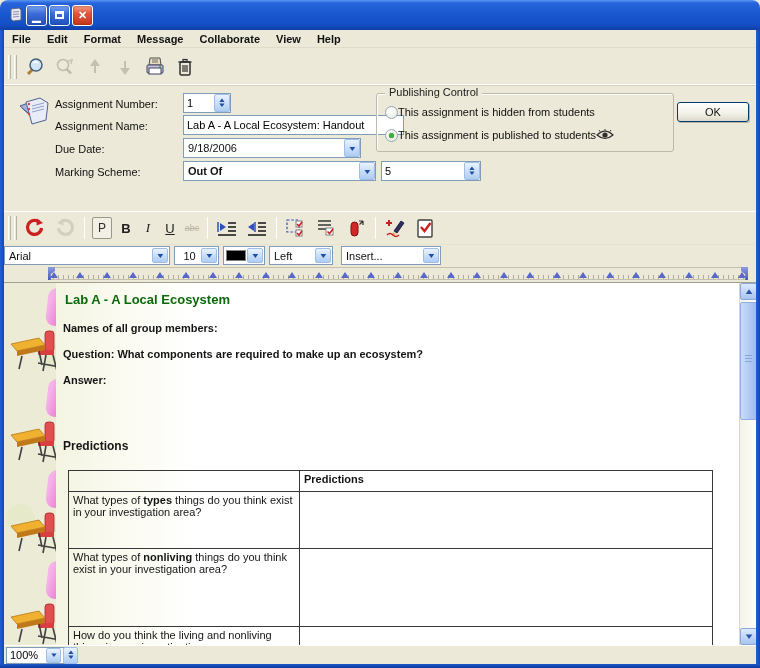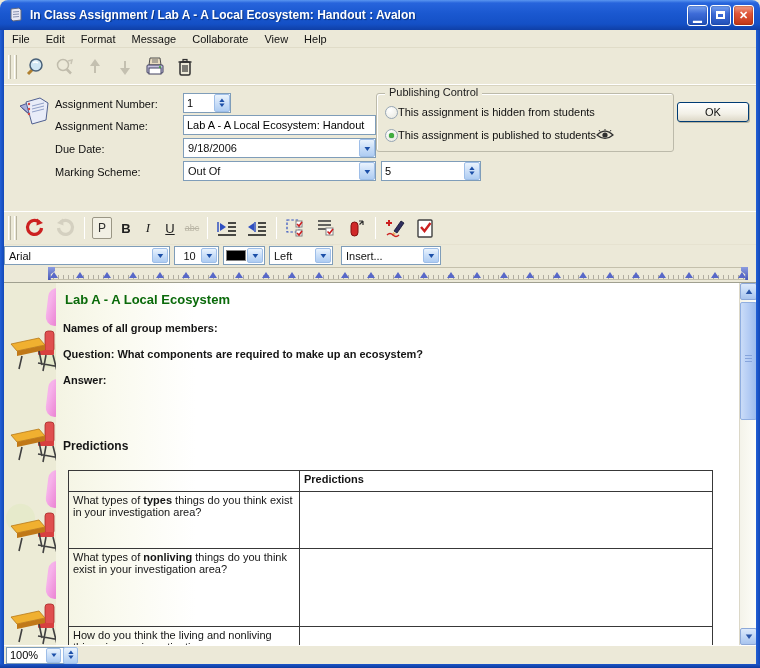--- a/index.html
+++ b/index.html
@@ -20,21 +20,21 @@
     display:flex; align-items:center; justify-content:center; color:#fff; font-size:11px; font-weight:bold;
     background:linear-gradient(180deg,#7AA4F0 0%,#3E6CD8 40%,#2050B8 100%); box-shadow:inset 0 0 2px #1A3C90; }
   .winbtn.close { background:linear-gradient(180deg,#F0A088 0%,#E0563A 40%,#C03818 100%); box-shadow:inset 0 0 2px #802000; }
   .winbtn span { line-height:1; }
   .winbtn.min span { align-self:flex-end; margin-bottom:3px; }
   .winbtn.max span { width:9px; height:8px; border:2px solid #fff; border-top-width:3px; display:block; }
 
   
   .menubar { position:absolute; left:4px; top:30px; right:4px; height:18px; background:#ECE9D8;
     display:flex; align-items:center; font-size:11px; color:#111; border-bottom:1px solid #E0DCC8; }
-  .menubar .mi { padding:0 8px; cursor:default; }
+  .menubar .mi { padding:0 8px; cursor:default;font-weight:bold; }
 
   
   .toolbar1 { position:absolute; left:4px; top:49px; right:4px; height:37px; display:flex; align-items:center;
     border-bottom:1px solid #D8D4C0; box-shadow:inset 0 -1px 0 #FFFFFF; }
   .grip { width:3px; height:24px; border-left:1px solid #fff; border-right:1px solid #B8B4A0; margin:0 3px 0 4px; }
   .grip + .grip { margin-left:0; }
   .tbtn { width:26px; height:26px; display:flex; align-items:center; justify-content:center; margin:0 2px; }
   .tsep { width:1px; height:22px; background:#C8C4B0; border-right:1px solid #fff; margin:0 4px; }
 
   .toolbar2 { position:absolute; left:4px; top:211px; right:4px; height:34px; display:flex; align-items:center;
@@ -129,21 +129,20 @@
 
 <div class="window">
 
   <div class="titlebar">
     <svg class="icon-svg" width="16" height="16" viewBox="0 0 16 16">
       <polygon points="3,2 11,1 13,3 13,13 5,14 3,12" fill="#E8E8F4" stroke="#606880" stroke-width="1"></polygon>
       <line x1="5" y1="5" x2="11" y2="4.5" stroke="#8890B0" stroke-width="1"></line>
       <line x1="5" y1="7.5" x2="11" y2="7" stroke="#8890B0" stroke-width="1"></line>
       <line x1="5" y1="10" x2="11" y2="9.5" stroke="#8890B0" stroke-width="1"></line>
     </svg>
-    <div class="title">In Class Assignment / Lab A - A Local Ecosystem: Handout : Avalon</div>
     <div class="winbtn min">
         <span>▁</span>
       </div>
     <div class="winbtn max">
         <span></span>
       </div>
     <div class="winbtn close">
         <span>✕</span>
       </div>
   </div>
@@ -228,33 +227,33 @@
     <div class="flabel" style="top:74px;">Marking Scheme:</div>
 
     <div class="fctrl" style="left:179px;top:5px;width:48px;">
       <input class="xp-input" value="1" style="">
       <div class="xp-spinbtn">
           <i>▲</i>
           <i>▼</i>
         </div>
     </div>
 
-    <div class="fctrl" style="left:179px;top:27px;width:193px;">
+    <div class="fctrl" style="left:179px;top:27px;width:221px;">
       <input class="xp-input" value="Lab A - A Local Ecosystem: Handout" style="">
     </div>
 
-    <div class="fctrl" style="left:179px;top:50px;width:193px;">
+    <div class="fctrl" style="left:179px;top:50px;width:178px;">
       <div class="xp-field" style="left:0;right:0;height:20px;">9/18/2006</div>
       <div class="xp-arrowbtn" style="top:1px;bottom:1px;">
           <i>▼</i>
         </div>
     </div>
 
     <div class="fctrl" style="left:179px;top:73px;width:193px;">
-      <div class="xp-field" style="left:0;right:0;height:20px;">Out Of</div>
+      <div class="xp-field" style="left:0;right:0;height:20px;font-weight:bold;">Out Of</div>
       <div class="xp-arrowbtn">
           <i>▼</i>
         </div>
     </div>
 
     <div class="fctrl" style="left:377px;top:73px;width:100px;">
       <input class="xp-input" value="5" style="">
       <div class="xp-spinbtn">
           <i>▲</i>
           <i>▼</i>

